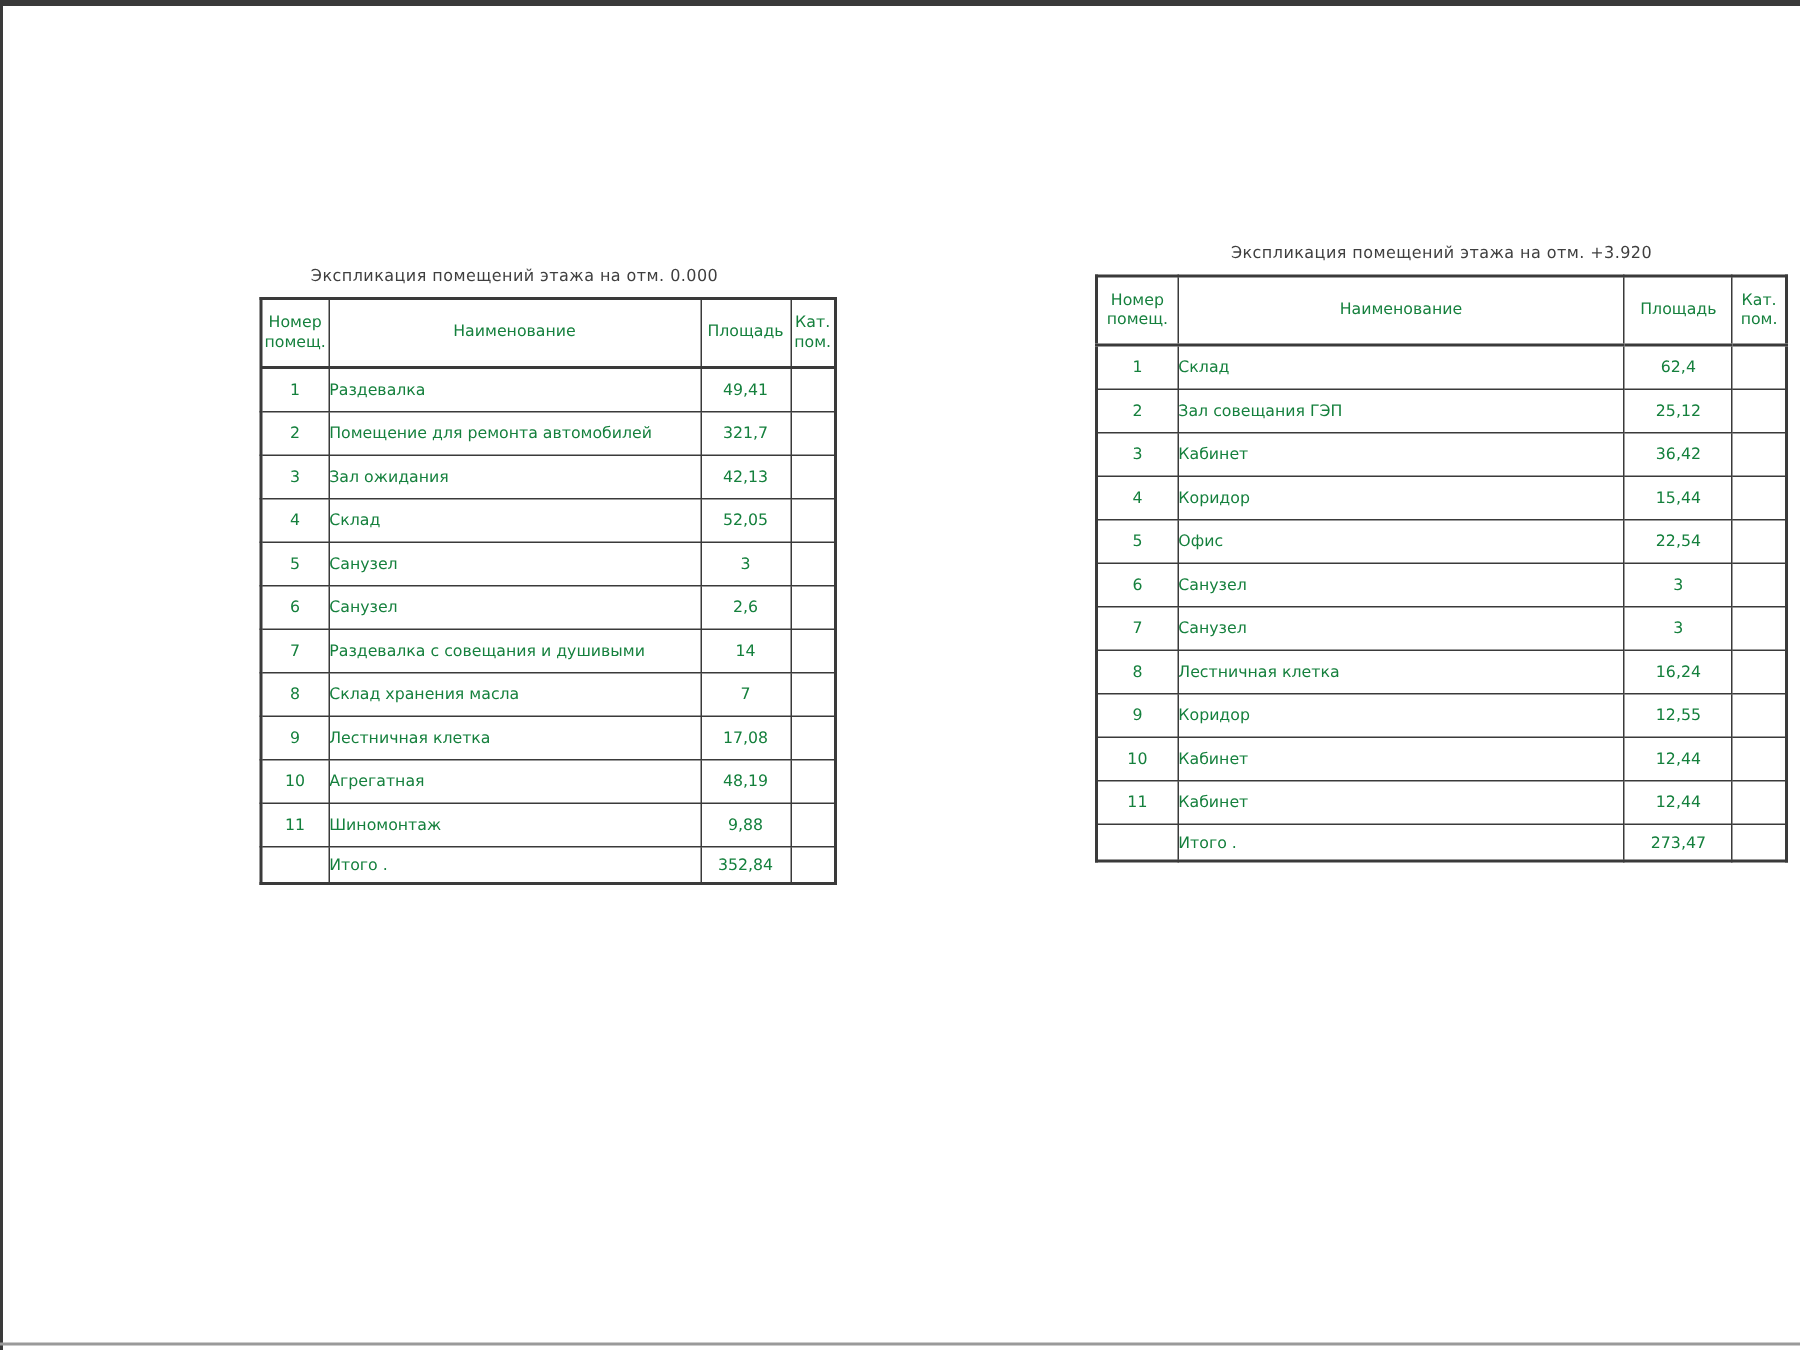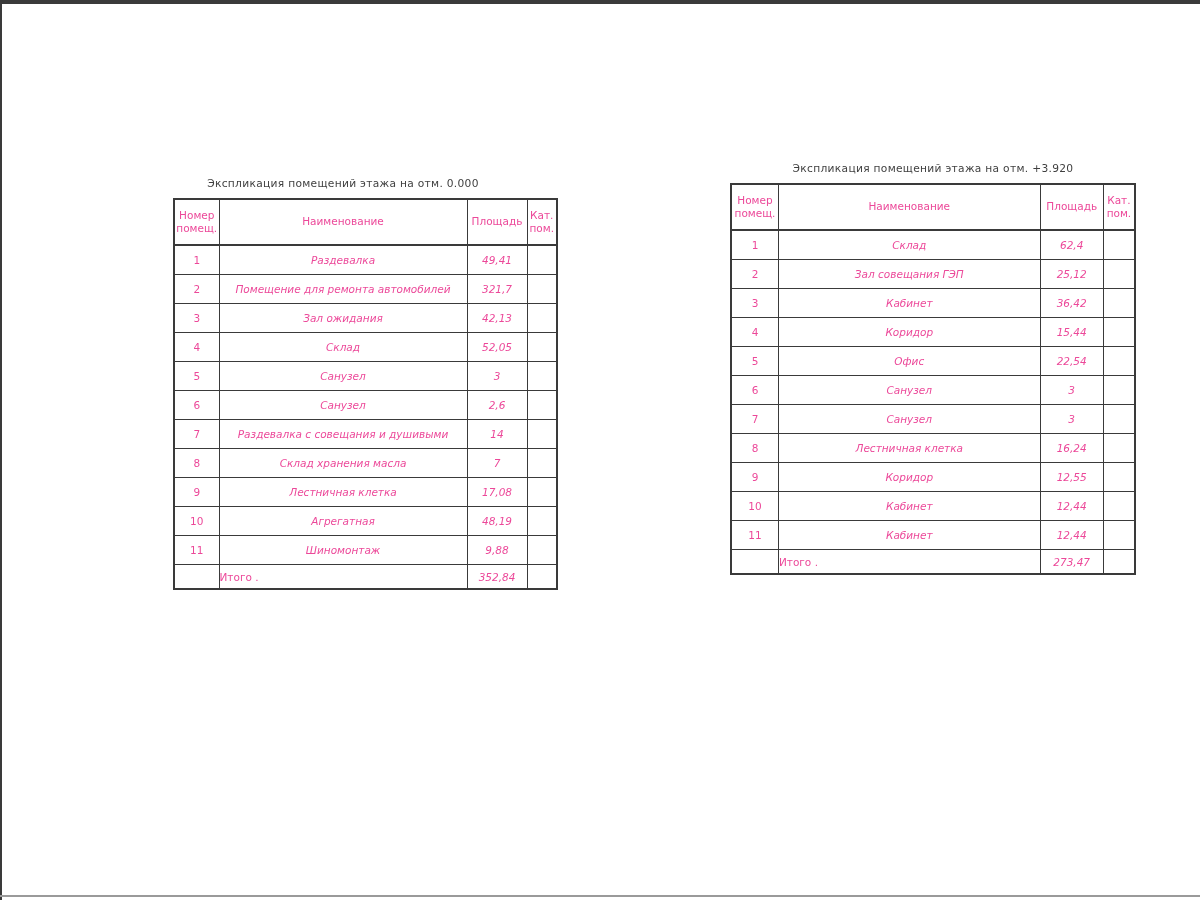--- a/index.html
+++ b/index.html
@@ -23,35 +23,35 @@
   }
   .edge-bottom {
     position: absolute; left: 0; bottom: 3px;
     width: 1200px; height: 2px;
     background: #9a9a9a;
   }
   .sheet-table-wrap {
     position: absolute;
   }
   .wrap-1 { left: 173px; top: 177px; width: 340px; }
-  .wrap-2 { left: 730px; top: 162px; width: 406px; }
+  .wrap-2 { left: 730px; top: 162px; width: 462px; }
   .table-title {
     text-align: center;
     color: #3f3f3f;
     font-size: 11px;
     letter-spacing: 0.3px;
     margin-bottom: 8px;
     white-space: nowrap;
     transform: scaleX(0.97);
   }
   table.explication {
     border-collapse: collapse;
     table-layout: fixed;
     width: 100%;
-    color: #ec4899;
+    color: #15803d;
   }
   table.explication td {
     border: 1px solid #3a3a3a;
     font-size: 10.5px;
     vertical-align: middle;
     padding: 0;
     overflow: hidden;
     white-space: nowrap;
   }
   table.explication { border: 2px solid #3a3a3a; }
@@ -61,22 +61,22 @@
     text-align: center;
     line-height: 1.25;
   }
   table.explication tr.data-row td { height: 28px; }
   table.explication tr.total-row td { height: 23px; }
   .col-num   { width: 45px; }
   .col-name  { width: 248px; }
   .col-area  { width: 60px; }
   .col-cat   { width: 30px; }
   td.cell-num  { text-align: center; }
-  td.cell-name { text-align: center; padding-left: 9px; font-style: italic; }
-  td.cell-area { text-align: center; font-style: italic; }
+  td.cell-name { text-align: left; padding-left: 9px; }
+  td.cell-area { text-align: center; }
   td.cell-cat  { text-align: center; }
   td.cell-total-label { padding-right: 10px; }
 </style>
 </head>
 <body>
 
 <div class="edge-top"></div>
 <div class="edge-left"></div>
 <div class="edge-bottom"></div>
 

